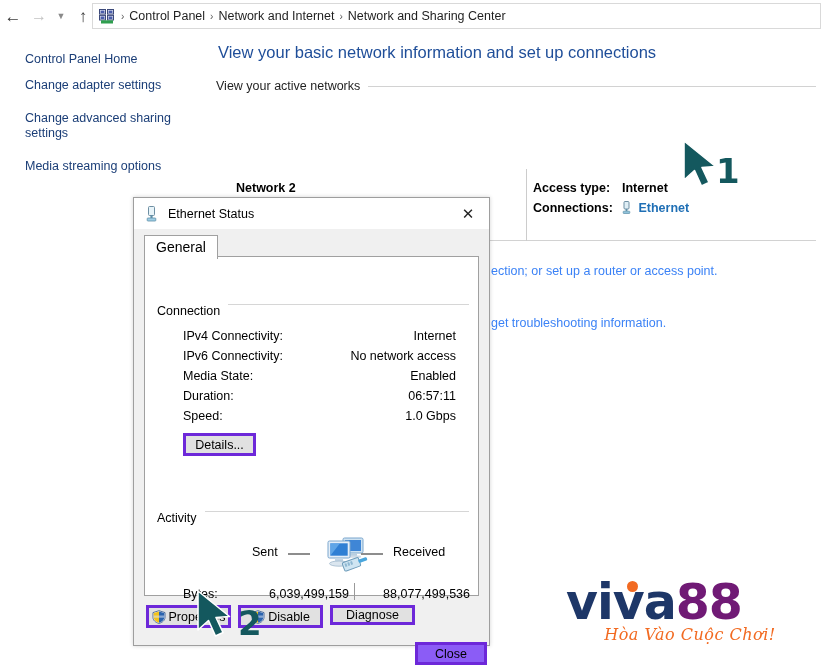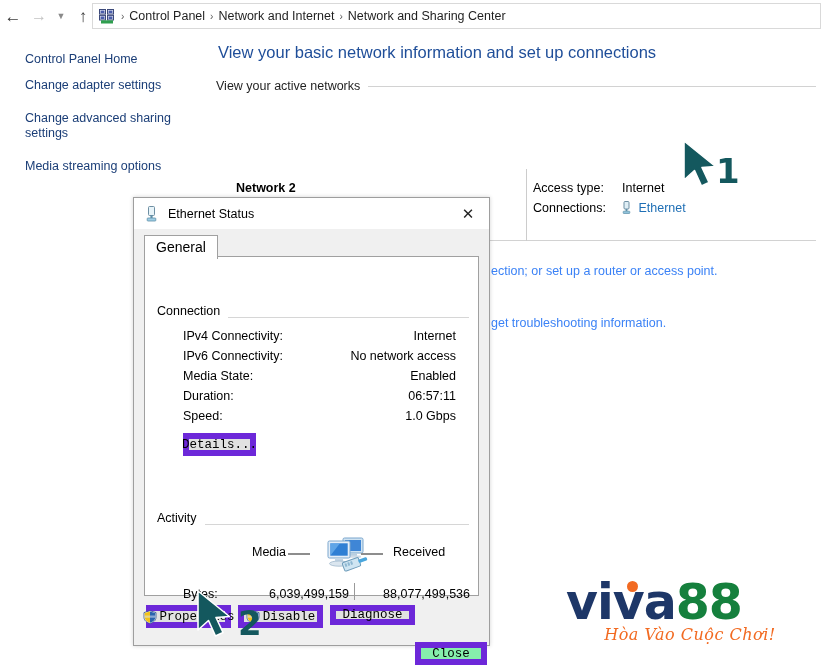--- a/index.html
+++ b/index.html
@@ -142,20 +142,21 @@
     left: 310px;
     top: 62px;
     width: 1px;
     height: 72px;
     background: #cccccc;
   }
   .info-row {
     position: absolute;
     font-size: 12.5px;
     white-space: nowrap;
+    font-weight: bold;
   }
   .info-label { left: 317px; }
   .info-value { left: 406px; }
   #row-access  { top: 74px; }
   #row-conn    { top: 94px; }
   #eth-link {
     color: #1f6fb5;
     text-decoration: none;
   }
   #eth-plug-icon {
@@ -246,21 +247,21 @@
     left: 10px; top: 27px;
     width: 335px;
     height: 340px;
     background: #ffffff;
     border: 1px solid #a0a0a0;
     box-sizing: border-box;
   }
   .sect-hdr {
     position: absolute;
     display: flex;
-    align-items: flex-end;
+    align-items: flex-start;
     width: 312px;
     left: 12px;
   }
   .sect-hdr .t {
     font-size: 12.5px;
     padding-right: 8px;
     white-space: nowrap;
   }
   .sect-hdr .r {
     flex: 1;
@@ -280,24 +281,24 @@
   .stat-val   { right: 22px; text-align: right; }
   #r1 { top: 72px; }
   #r2 { top: 92px; }
   #r3 { top: 112px; }
   #r4 { top: 132px; }
   #r5 { top: 152px; }
 
   .winbtn {
     position: absolute;
     background: #e1e1e1;
-    border: 6px solid #6d28d9;
+    border: 3px solid #6d28d9;
     font-size: 12.5px;
     color: #000;
-    font-family: Liberation Mono, monospace;
+    font-family: Liberation Sans, sans-serif;
     display: flex;
     align-items: center;
     justify-content: center;
     cursor: default;
     box-sizing: border-box;
   }
   #btn-details {
     left: 38px; top: 176px;
     width: 73px; height: 23px;
   }
@@ -341,21 +342,21 @@
   #bytes-sep {
     position: absolute; left: 209px; top: 326px;
     width: 1px; height: 17px;
     background: #9a9a9a;
   }
 
   #btn-properties { left: 12px; top: 376px; width: 85px; height: 23px; }
   #btn-disable    { left: 104px; top: 376px; width: 85px; height: 23px; }
   #btn-diagnose   { left: 196px; top: 376px; width: 85px; height: 20px; }
   #btn-close      { left: 281px; top: 413px; width: 72px; height: 23px;
-                    background: #86efac; }
+                    background: #8b5cf6; }
   .shield {
     width: 14px; height: 14px;
     margin-right: 3px;
     flex: none;
   }
 
   
   .cursor {
     position: absolute;
     pointer-events: none;
@@ -382,21 +383,21 @@
   }
   #logo-main {
     font-family: "DejaVu Sans", sans-serif;
     font-weight: bold;
     font-size: 49px;
     letter-spacing: -1px;
     line-height: 50px;
     white-space: nowrap;
   }
   #logo-viva { color: #1e3768; }
-  #logo-88   { color: #15803d; }
+  #logo-88   { color: #701a75; }
   #logo-tag {
     font-family: "DejaVu Serif", serif;
     font-style: italic;
     font-size: 16px;
     color: #f26a21;
     text-align: center;
     margin-top: -3px;
     white-space: nowrap;
     letter-spacing: 0.5px;
   }
@@ -528,21 +529,21 @@
       <div class="stat-row stat-val" style="top:152px;">1.0 Gbps</div>
 
       <div class="winbtn" id="btn-details">Details...</div>
 
       <div class="sect-hdr" id="sect-activity">
         <span class="t">Activity</span>
         <span class="r"></span>
       </div>
 
       <div id="activity-block">
-        <div id="lbl-sent">Media</div>
+        <div id="lbl-sent">Sent</div>
         <div class="dash" id="dash-l"></div>
         <div id="act-icon">
           <svg width="48" height="45" viewBox="0 0 48 45">
             <rect x="21" y="3" width="20" height="15" rx="1.5" fill="#cfe3f2" stroke="#7ba6cd" stroke-width="1"></rect>
             <rect x="23" y="5" width="16" height="11" fill="#3f86d6"></rect>
             <rect x="27" y="18" width="8" height="3" fill="#b9cfe0"></rect>
             <rect x="23" y="20.5" width="16" height="2.2" rx="1" fill="#cfdbe6"></rect>
             <rect x="6" y="6" width="22" height="17" rx="1.5" fill="#e4eef8" stroke="#7ba6cd" stroke-width="1"></rect>
             <rect x="8.3" y="8.3" width="17.4" height="12.4" fill="#2f7fd4"></rect>
             <polygon points="8.3,20.7 8.3,8.3 18,8.3" fill="#6fb2ee" opacity="0.75"></polygon>

